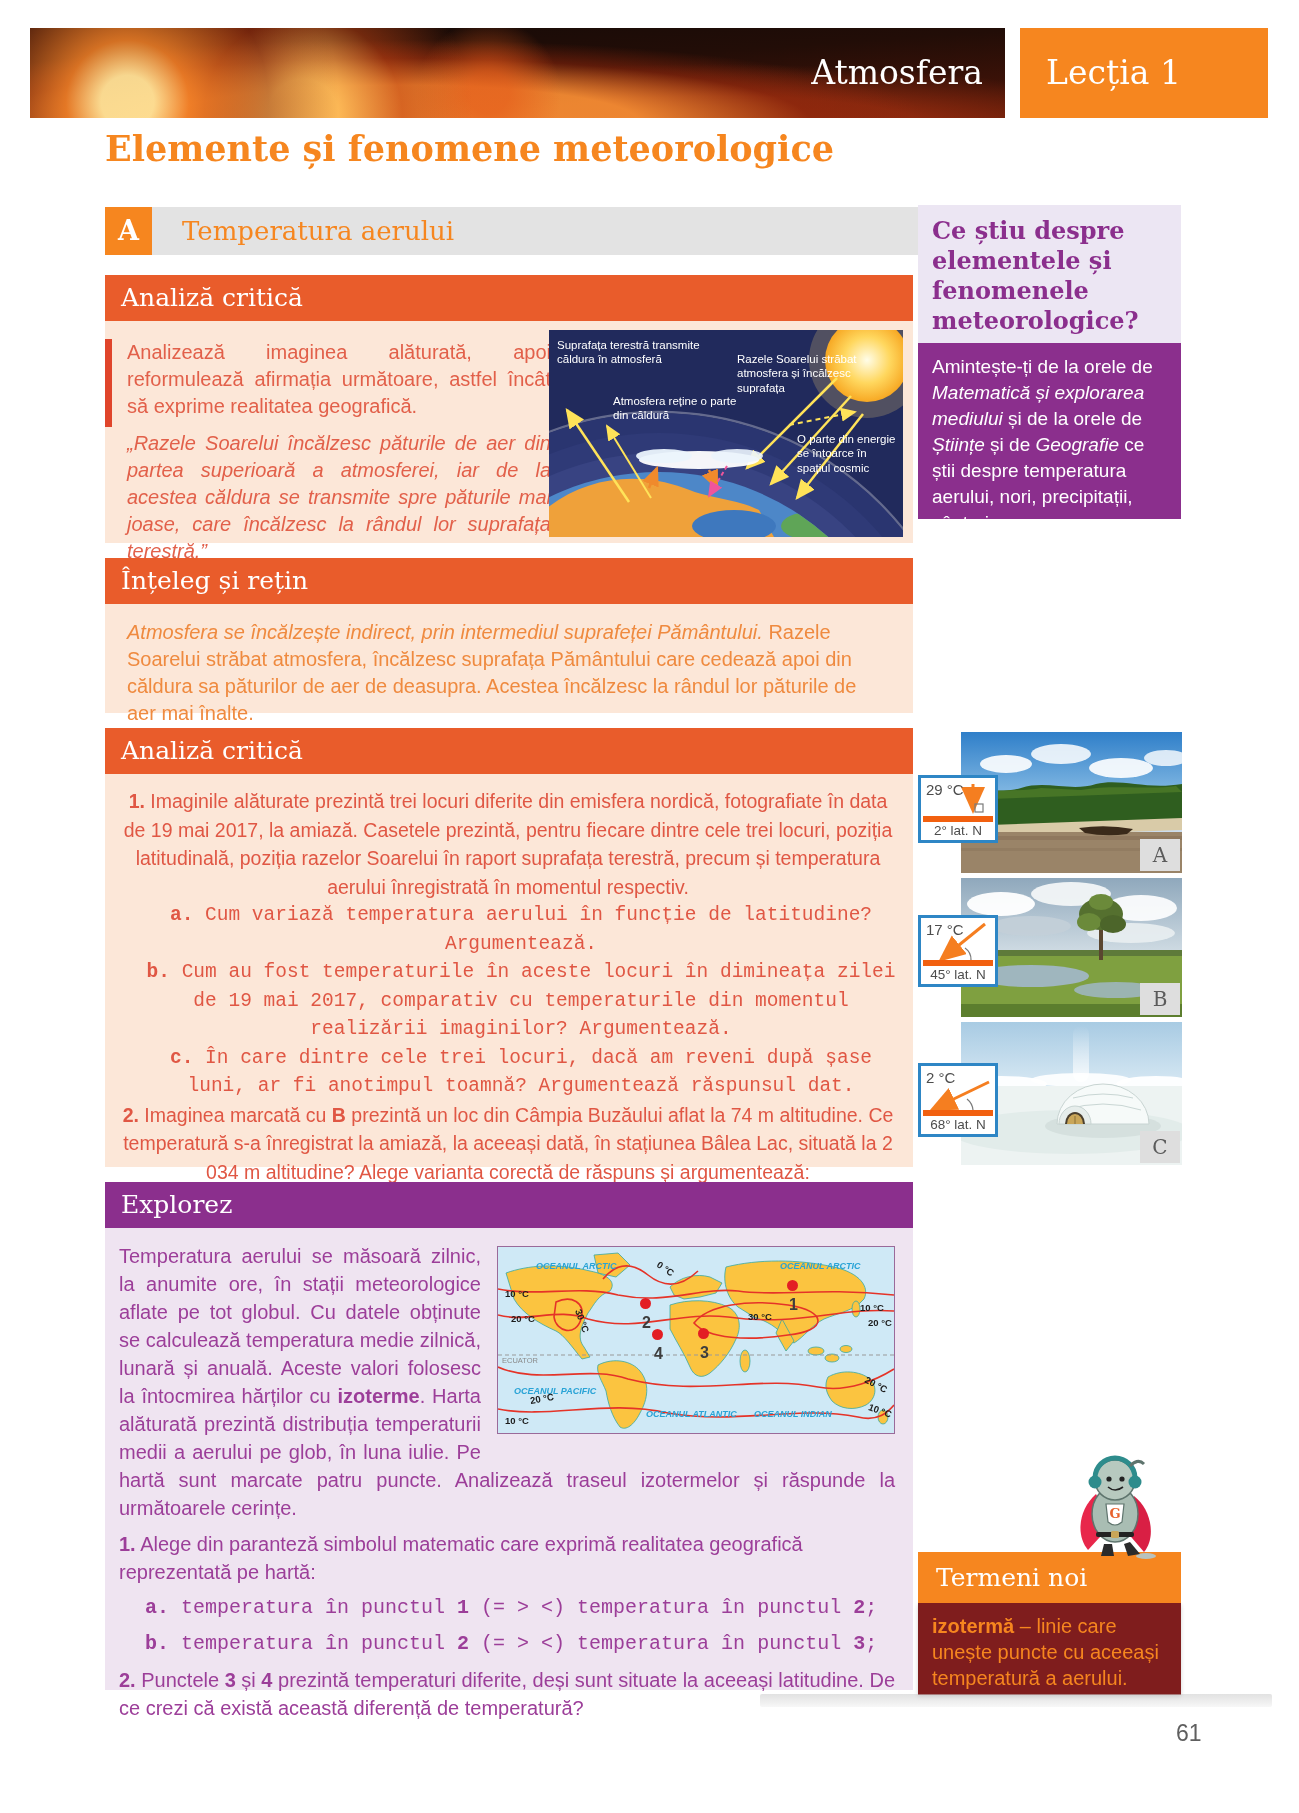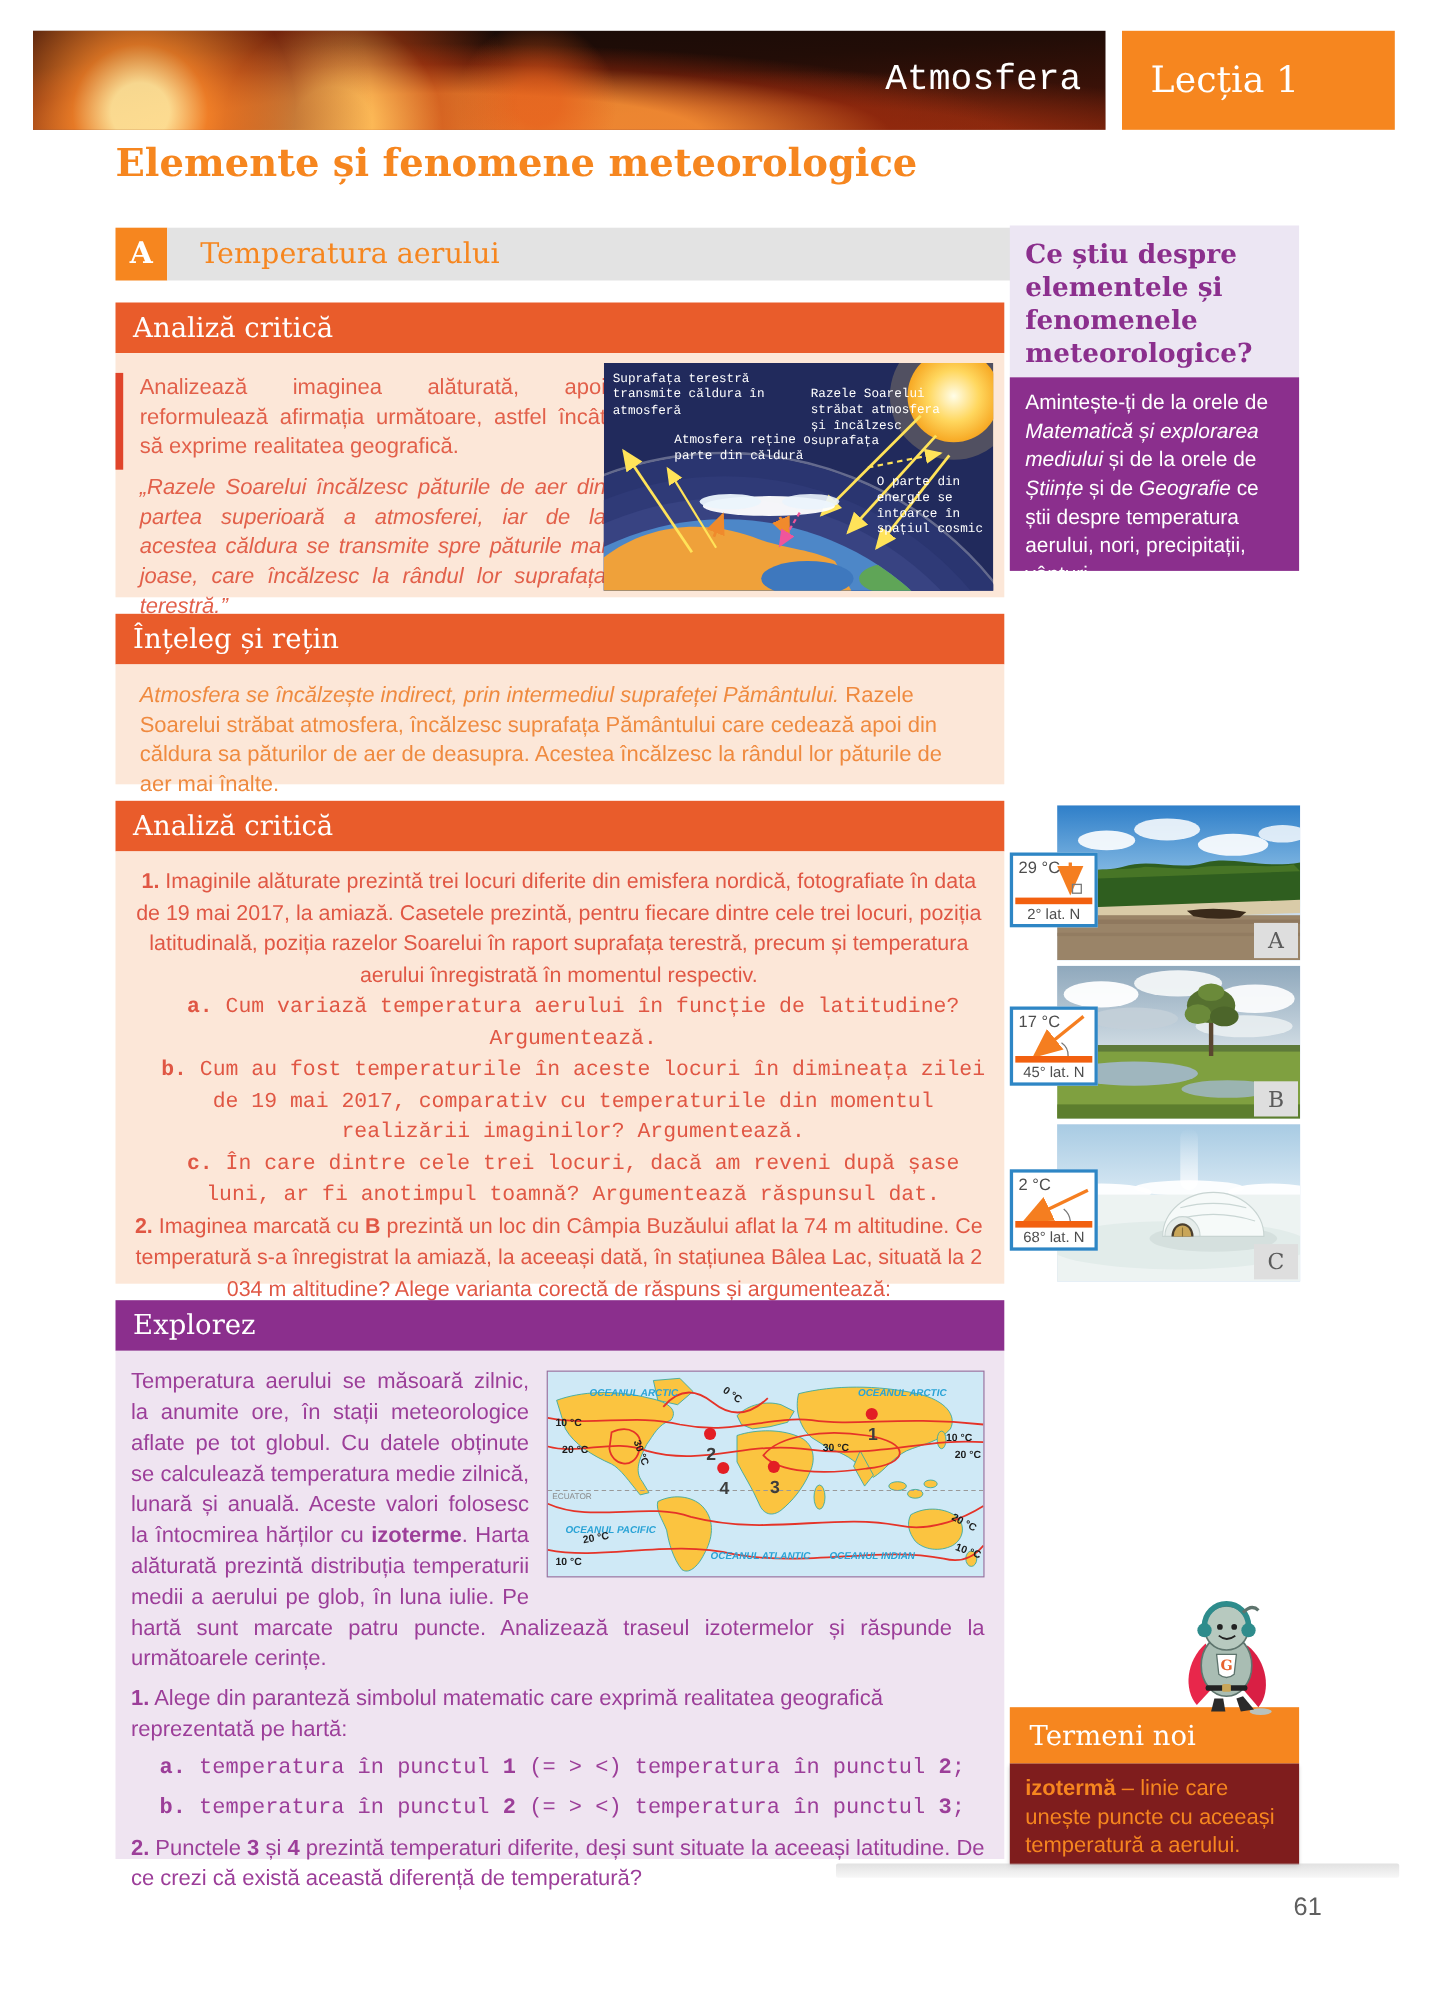--- a/index.html
+++ b/index.html
@@ -11,21 +11,21 @@
 
   
   #banner { left:30px; top:28px; width:975px; height:90px;
     background:
       radial-gradient(circle at 10% 82%, rgba(255,225,150,.95) 0 3%, rgba(244,130,40,.85) 7%, rgba(120,30,10,.4) 16%, transparent 24%),
       radial-gradient(circle at 28% 96%, rgba(255,190,90,.9) 0 5%, rgba(200,70,20,.5) 14%, transparent 24%),
       radial-gradient(circle at 47% 72%, rgba(230,90,25,.65) 0 4%, transparent 14%),
       radial-gradient(ellipse at 38% 105%, rgba(255,150,55,.85) 0 28%, rgba(150,40,12,.5) 48%, transparent 62%),
       radial-gradient(ellipse at 70% 110%, rgba(200,60,20,.5) 0 22%, transparent 45%),
       linear-gradient(176deg, #140a07 0%, #220d07 45%, #3c1208 78%, #551708 100%); }
-  #banner .chapter { position:absolute; right:22px; top:0; line-height:90px; color:#fff; font-size:33px;font-family:Liberation Mono, monospace; }
+  #banner .chapter { position:absolute; right:22px; top:0; line-height:90px; color:#fff; font-size:33px; }
   #lesson-box { left:1020px; top:28px; width:248px; height:90px; background:#F6861F;
     color:#fff; font-size:33px; line-height:90px; padding-left:26px; }
 
   
   #page-title { left:105px; top:128px; width:760px; color:#F6861F; font-size:35px; font-weight:bold; }
 
   
   #a-box { left:105px; top:207px; width:47px; height:48px; background:#F6861F; color:#fff;
            font-size:27px; font-weight:bold; text-align:center; line-height:48px; }
   #a-bar { left:152px; top:207px; width:910px; height:48px; background:#E3E3E3;
@@ -41,21 +41,21 @@
 
   
   #ac1-head { left:105px; top:275px; }
   #ac1-body { left:105px; top:321px; height:222px; padding:18px 0 0 22px; }
   #ac1-accent { left:0px; top:18px; width:7px; height:88px; background:#E0452B; }
   #ac1-body .col { width:424px; color:#E2604A; font-size:20px; line-height:27px; text-align:justify; }
   #ac1-body .col p { margin-bottom:10px; }
   .quote-i { font-style:italic; }
   
   #diagram { left:444px; top:9px; width:354px; height:207px; }
-  .dg-label { position:absolute; color:#fff; font-size:11.5px; line-height:1.25;font-family:Liberation Mono, monospace; }
+  .dg-label { position:absolute; color:#fff; font-size:11.5px; line-height:1.25; }
 
   
   #ir-head { left:105px; top:558px; }
   #ir-body { left:105px; top:604px; height:109px; padding:15px 24px 0 22px;
              color:#EF8A3F; font-size:20px; line-height:27px; }
 
   
   #ac2-head { left:105px; top:728px; }
   #ac2-body { left:105px; top:774px; height:393px; padding:13px 16px 0 14px;
               color:#E05744; font-size:19.5px; line-height:28.5px; }

